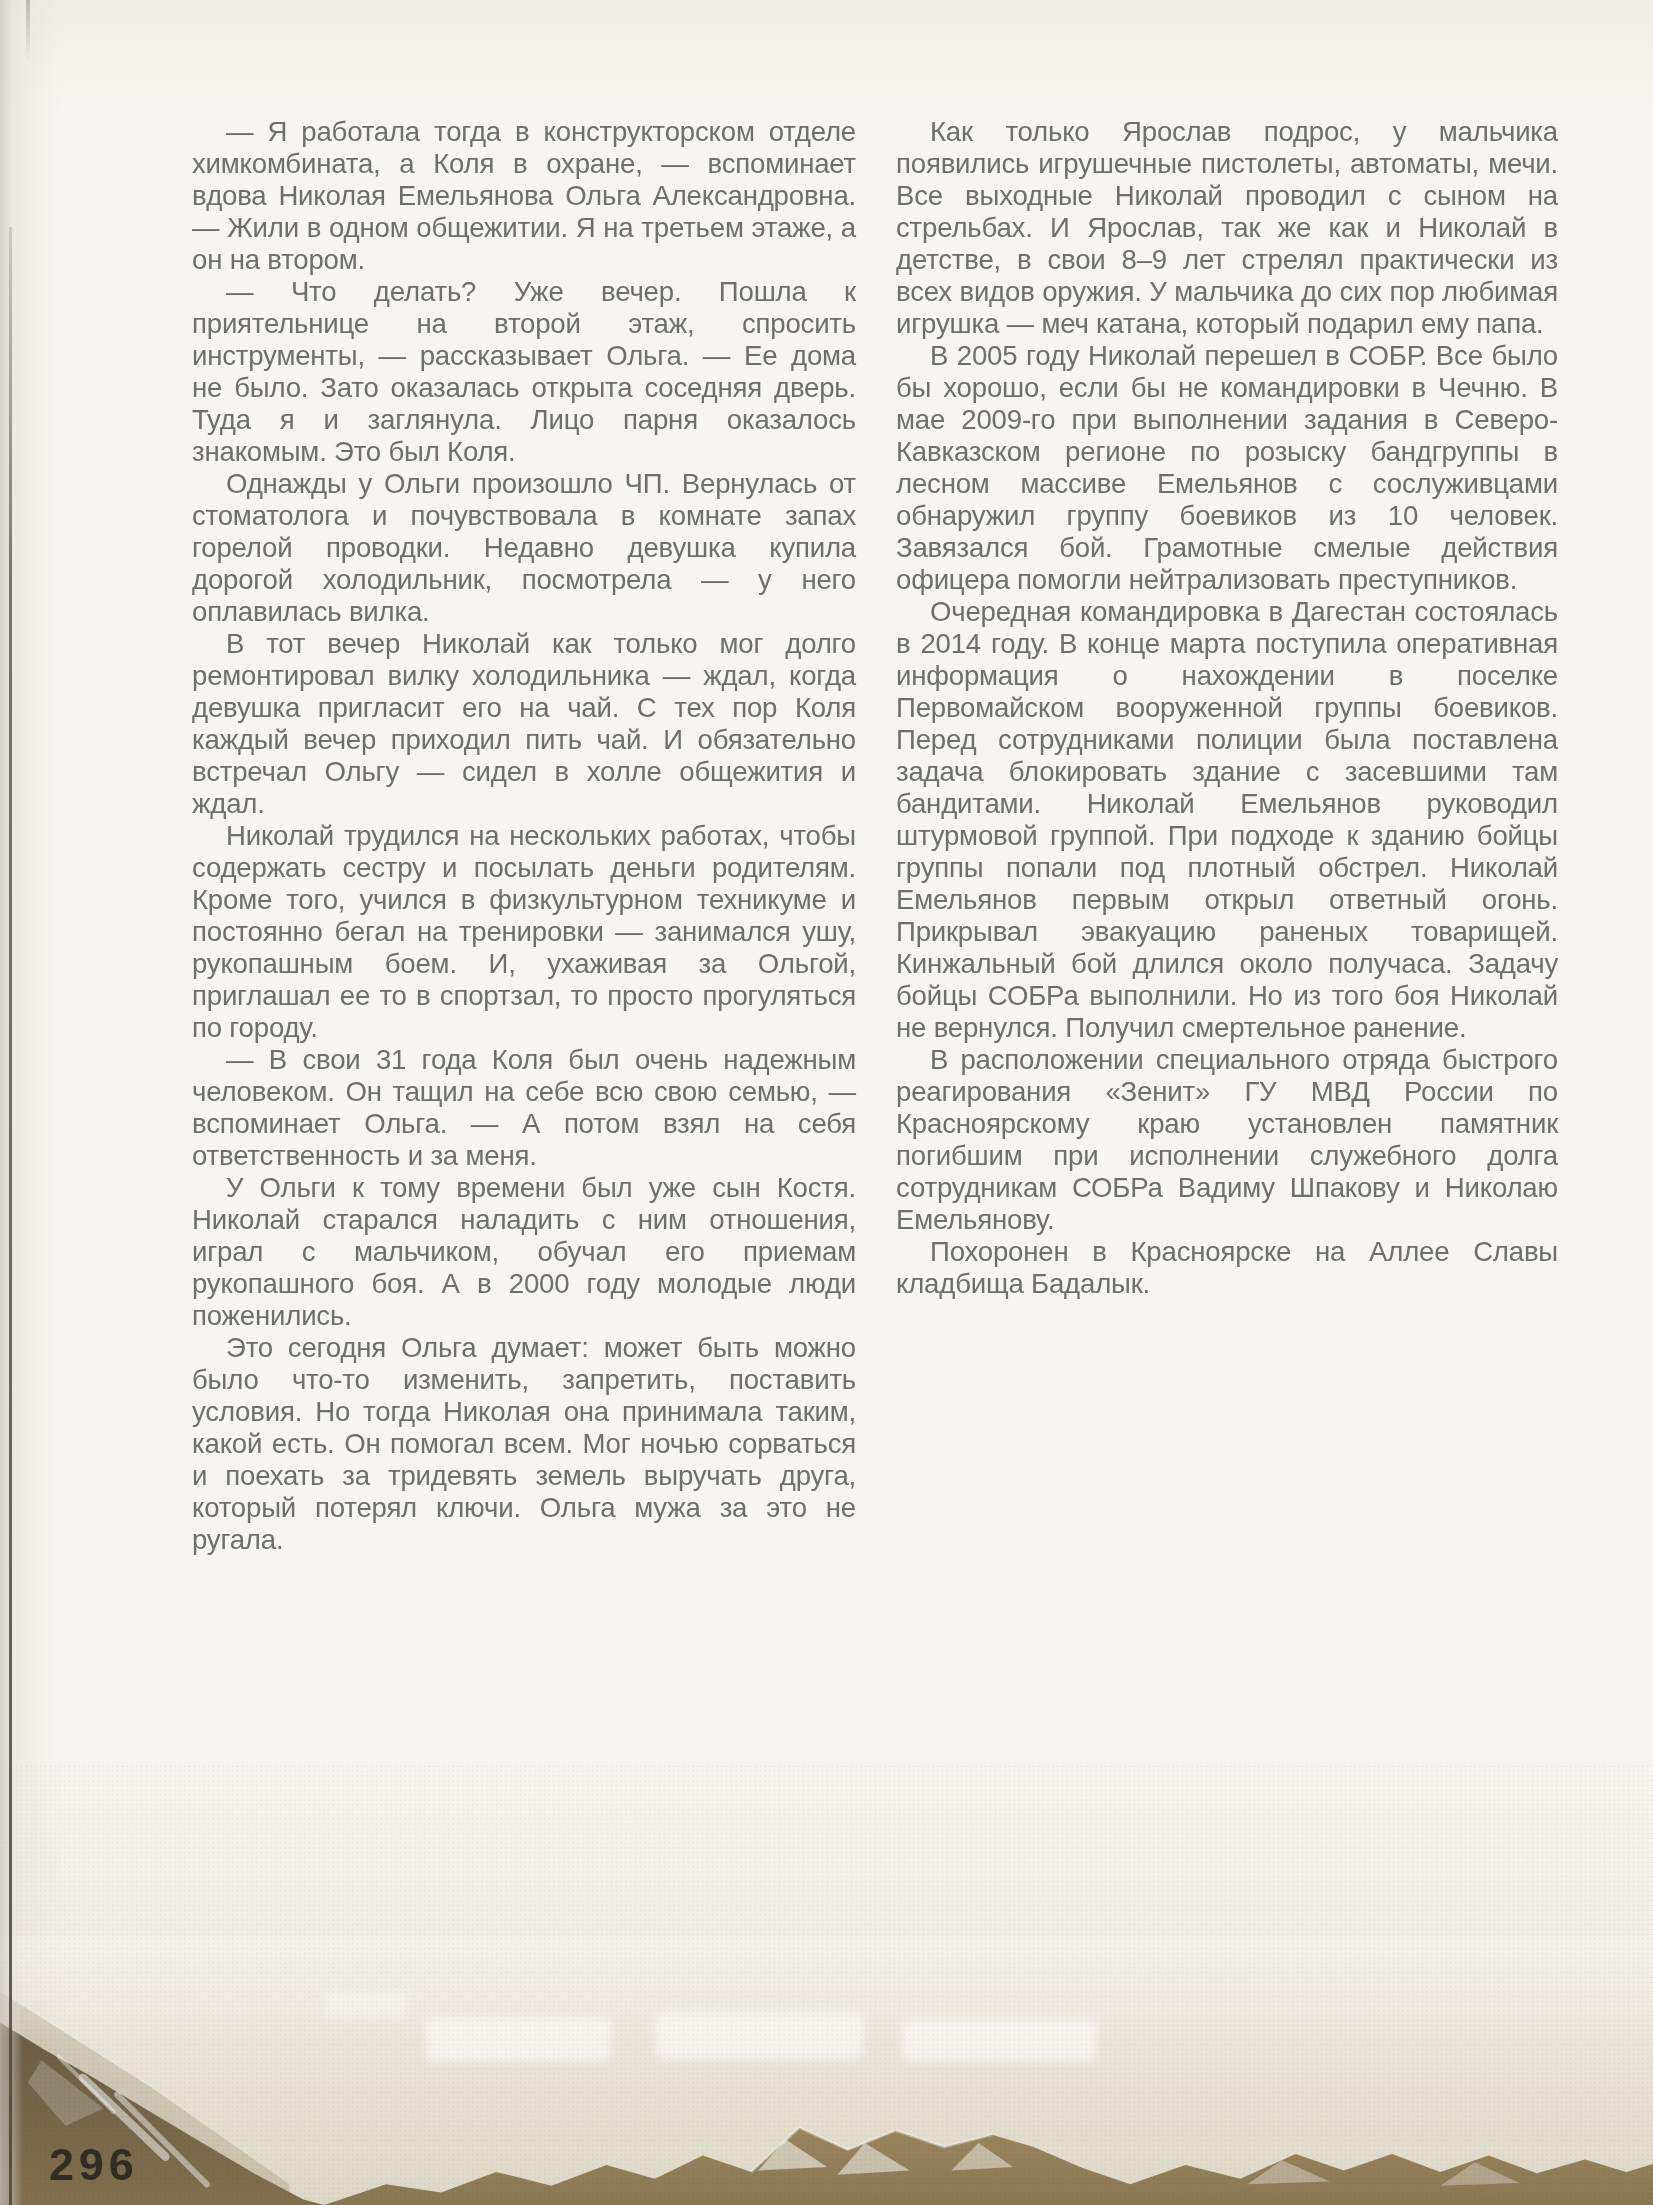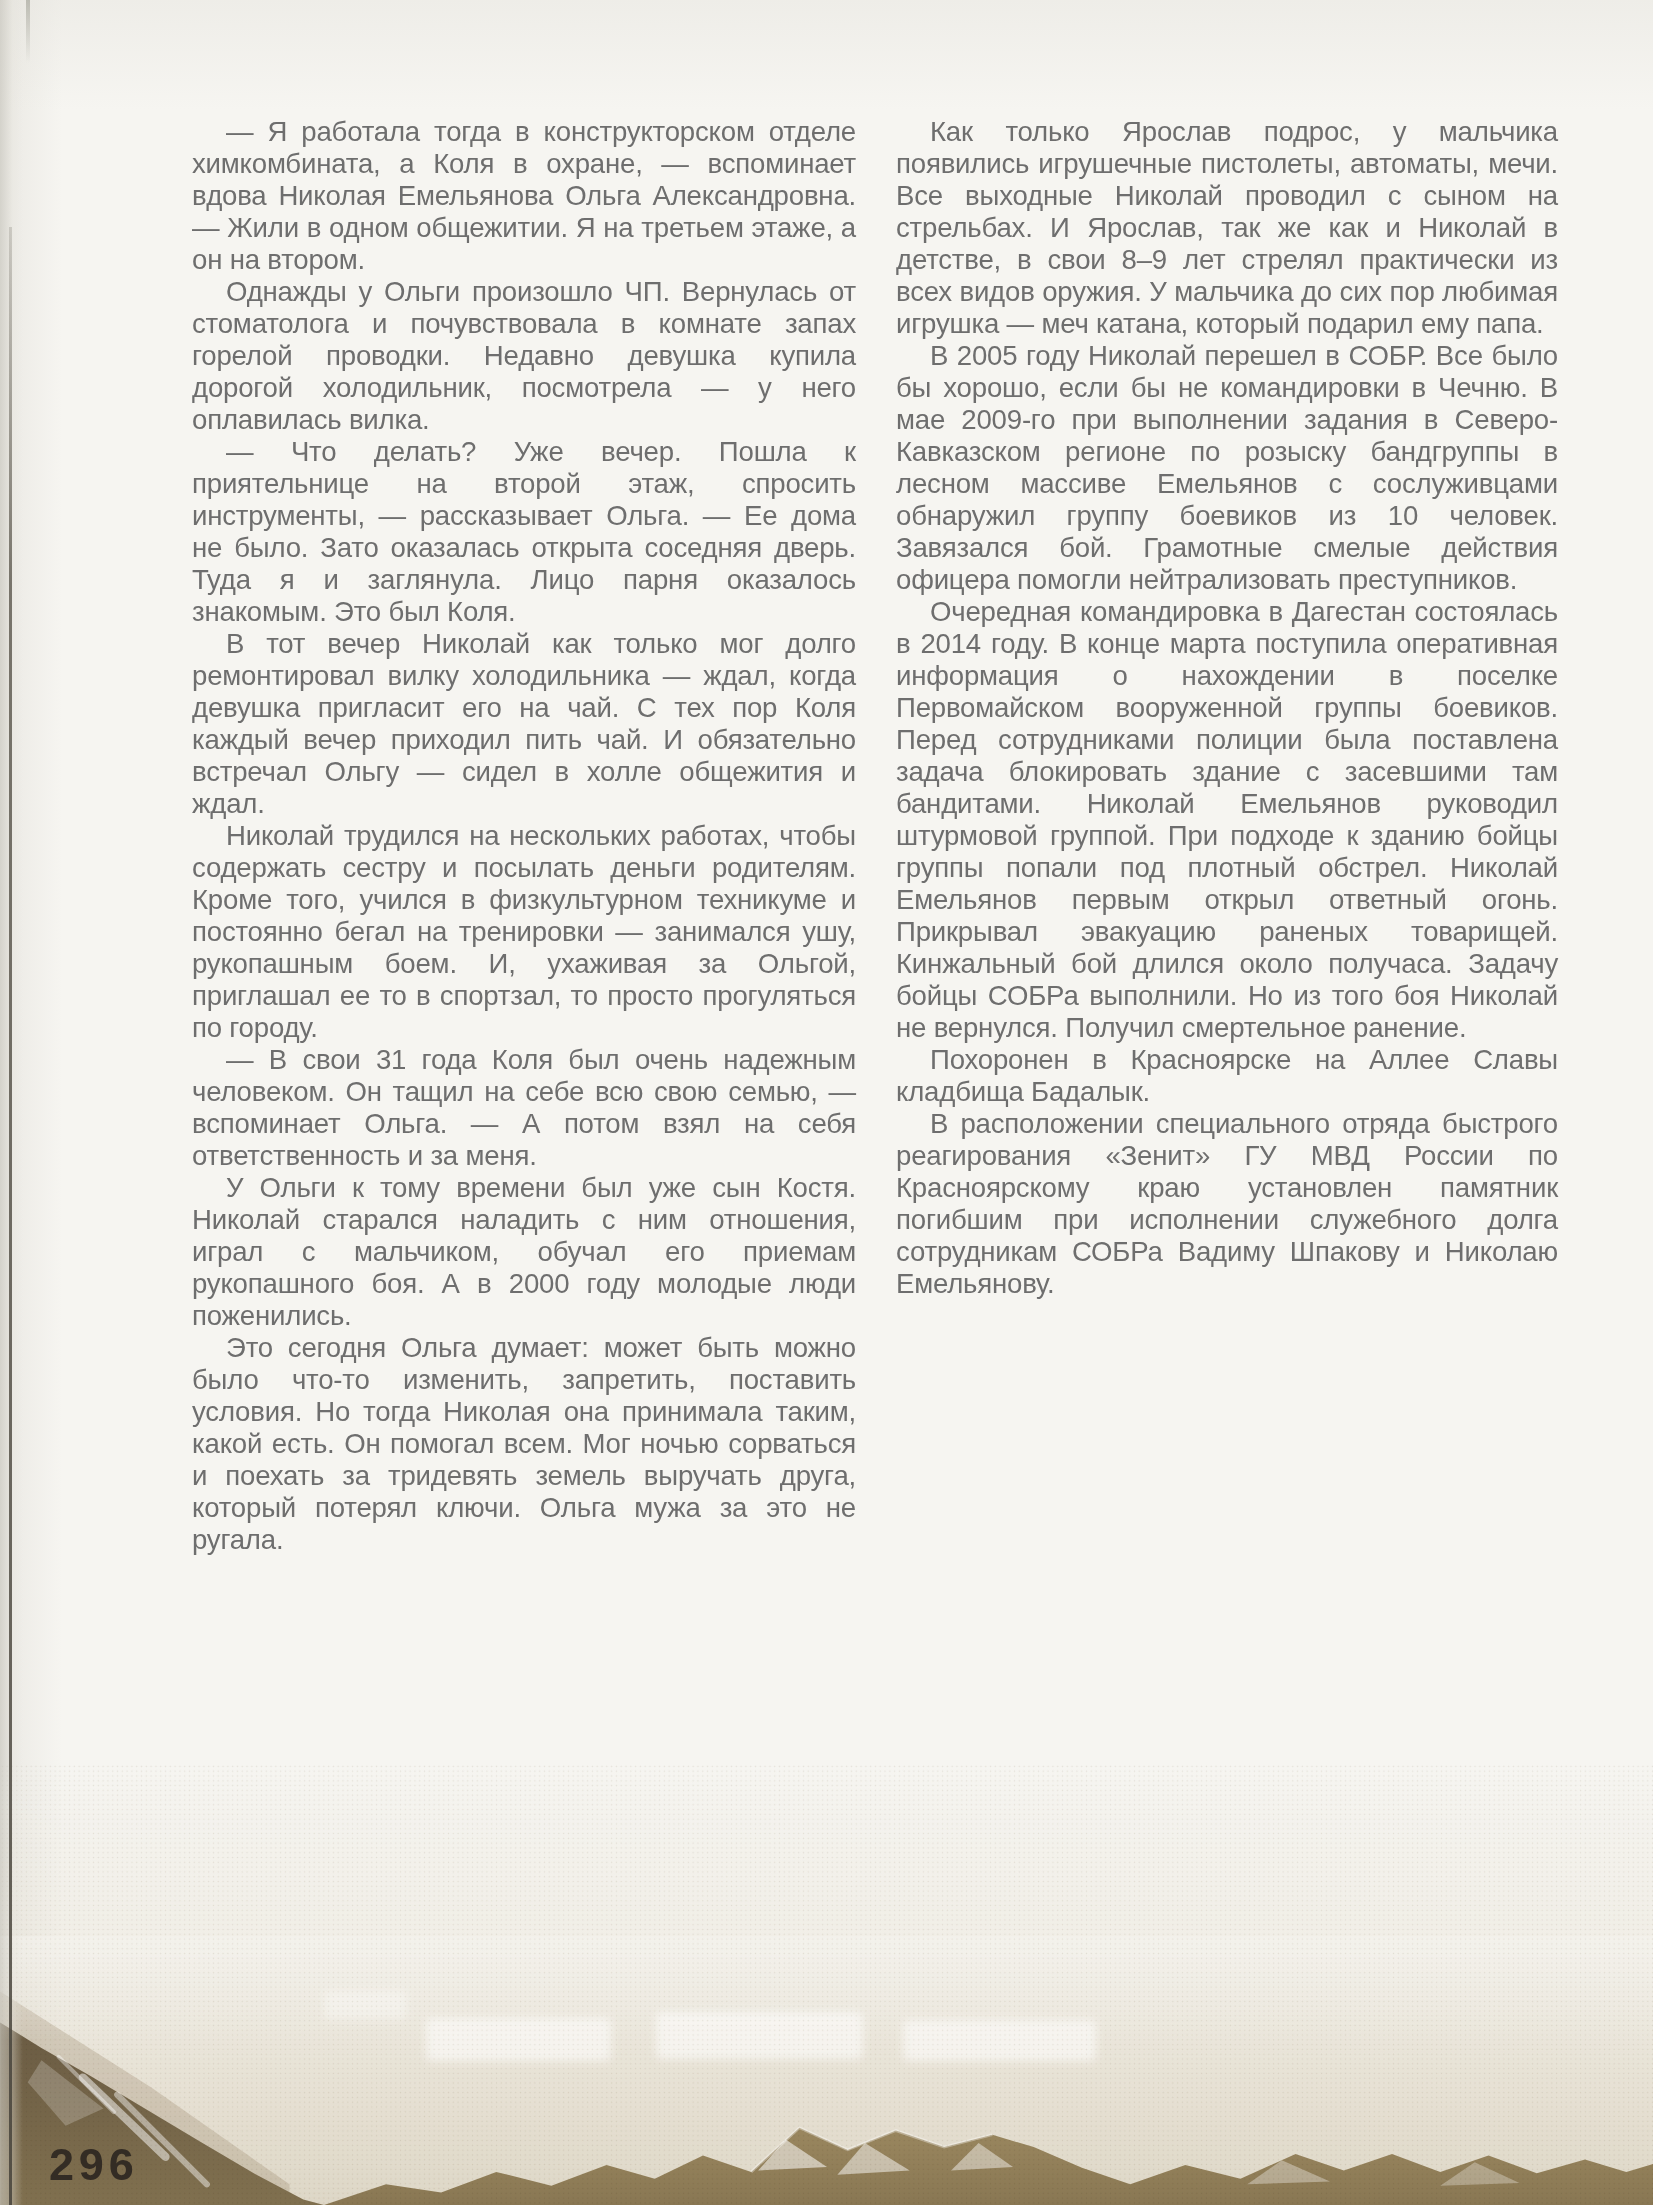--- a/index.html
+++ b/index.html
@@ -89,35 +89,35 @@
 <body>
 
 <div class="page">
 
   <div class="edge-strip"></div>
   <div class="spine-line"></div>
   <div class="corner-tick"></div>
 
   <div class="col col-left">
       <p class="para">— Я работала тогда в конструкторском отделе химкомбината, а Коля в охране, — вспоминает вдова Николая Емельянова Ольга Александровна. — Жили в одном общежитии. Я на третьем этаже, а он на втором.</p>
+      <p class="para">— Что делать? Уже вечер. Пошла к приятельнице на второй этаж, спросить инструменты, — рассказывает Ольга. — Ее дома не было. Зато оказалась открыта соседняя дверь. Туда я и заглянула. Лицо парня оказалось знакомым. Это был Коля.</p>
       <p class="para">Однажды у Ольги произошло ЧП. Вернулась от стоматолога и почувствовала в комнате запах горелой проводки. Недавно девушка купила дорогой холодильник, посмотрела — у него оплавилась вилка.</p>
-      <p class="para">— Что делать? Уже вечер. Пошла к приятельнице на второй этаж, спросить инструменты, — рассказывает Ольга. — Ее дома не было. Зато оказалась открыта соседняя дверь. Туда я и заглянула. Лицо парня оказалось знакомым. Это был Коля.</p>
       <p class="para">В тот вечер Николай как только мог долго ремонтировал вилку холодильника — ждал, когда девушка пригласит его на чай. С тех пор Коля каждый вечер приходил пить чай. И обязательно встречал Ольгу — сидел в холле общежития и ждал.</p>
       <p class="para">Николай трудился на нескольких работах, чтобы содержать сестру и посылать деньги родителям. Кроме того, учился в физкультурном техникуме и постоянно бегал на тренировки — занимался ушу, рукопашным боем. И, ухаживая за Ольгой, приглашал ее то в спортзал, то просто прогуляться по городу.</p>
       <p class="para">— В свои 31 года Коля был очень надежным человеком. Он тащил на себе всю свою семью, — вспоминает Ольга. — А потом взял на себя ответственность и за меня.</p>
       <p class="para">У Ольги к тому времени был уже сын Костя. Николай старался наладить с ним отношения, играл с мальчиком, обучал его приемам рукопашного боя. А в 2000 году молодые люди поженились.</p>
       <p class="para">Это сегодня Ольга думает: может быть можно было что-то изменить, запретить, поставить условия. Но тогда Николая она принимала таким, какой есть. Он помогал всем. Мог ночью сорваться и поехать за тридевять земель выручать друга, который потерял ключи. Ольга мужа за это не ругала.</p>
     </div>
 
   <div class="col col-right">
       <p class="para">Как только Ярослав подрос, у мальчика появились игрушечные пистолеты, автоматы, мечи. Все выходные Николай проводил с сыном на стрельбах. И Ярослав, так же как и Николай в детстве, в свои 8–9 лет стрелял практически из всех видов оружия. У мальчика до сих пор любимая игрушка — меч катана, который подарил ему папа.</p>
       <p class="para">В 2005 году Николай перешел в СОБР. Все было бы хорошо, если бы не командировки в Чечню. В мае 2009-го при выполнении задания в Северо-Кавказском регионе по розыску бандгруппы в лесном массиве Емельянов с сослуживцами обнаружил группу боевиков из 10 человек. Завязался бой. Грамотные смелые действия офицера помогли нейтрализовать преступников.</p>
       <p class="para">Очередная командировка в Дагестан состоялась в 2014 году. В конце марта поступила оперативная информация о нахождении в поселке Первомайском вооруженной группы боевиков. Перед сотрудниками полиции была поставлена задача блокировать здание с засевшими там бандитами. Николай Емельянов руководил штурмовой группой. При подходе к зданию бойцы группы попали под плотный обстрел. Николай Емельянов первым открыл ответный огонь. Прикрывал эвакуацию раненых товарищей. Кинжальный бой длился около получаса. Задачу бойцы СОБРа выполнили. Но из того боя Николай не вернулся. Получил смертельное ранение.</p>
+      <p class="para">В расположении специального отряда быстрого реагирования «Зенит» ГУ МВД России по Красноярскому краю установлен памятник погибшим при исполнении служебного долга сотрудникам СОБРа Вадиму Шпакову и Николаю Емельянову.</p>
       <p class="para">Похоронен в Красноярске на Аллее Славы кладбища Бадалык.</p>
-      <p class="para">В расположении специального отряда быстрого реагирования «Зенит» ГУ МВД России по Красноярскому краю установлен памятник погибшим при исполнении служебного долга сотрудникам СОБРа Вадиму Шпакову и Николаю Емельянову.</p>
     </div>
 
   <div class="photo">
     <div class="tint"></div>
     <svg viewBox="0 0 2400 640" width="1654" height="441" xmlns="http://www.w3.org/2000/svg">
       <defs>
         <linearGradient id="gDark" x1="0" y1="0" x2="0" y2="1">
           <stop offset="0" stop-color="#6a5b43"></stop>
           <stop offset="1" stop-color="#80704f"></stop>
         </linearGradient>

